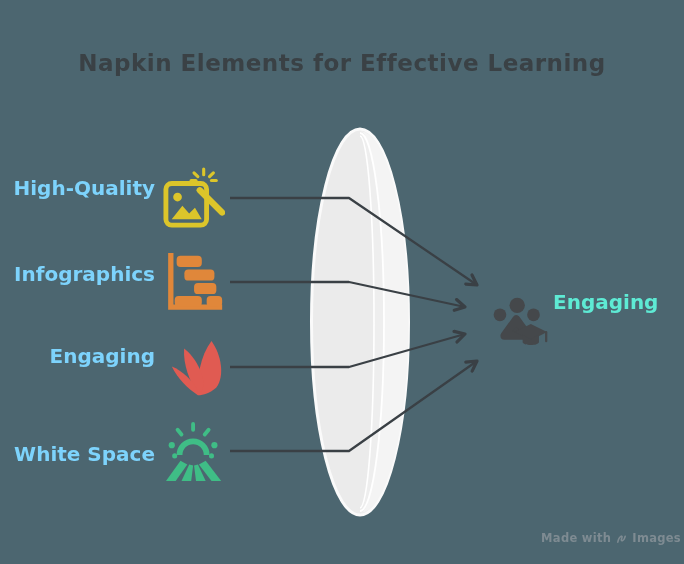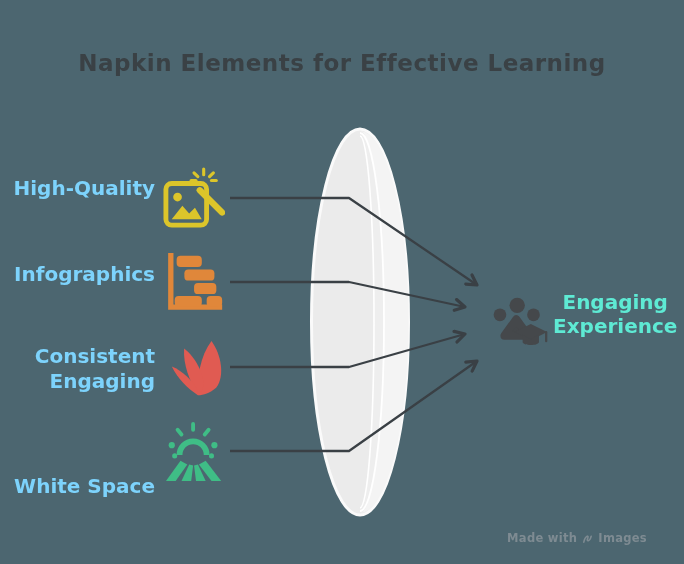--- a/index.html
+++ b/index.html
@@ -16,21 +16,21 @@
   .item-label{
     position:absolute;right:529px;text-align:right;z-index:3;
     font-size:20px;font-weight:700;color:#7dd3fc;line-height:25px;white-space:nowrap;
   }
   .outcome-label{
     position:absolute;left:553px;top:290px;text-align:center;z-index:3;
     font-size:20px;font-weight:700;color:#5eead4;line-height:24px;white-space:nowrap;
   }
   .icon-box{position:absolute;z-index:3;}
   .watermark{
-    position:absolute;right:37px;top:531px;z-index:3;display:flex;align-items:center;gap:4px;
+    position:absolute;right:3px;top:531px;z-index:3;display:flex;align-items:center;gap:4px;
     font-size:11.5px;font-weight:600;color:#7E8B92;letter-spacing:.3px;
   }
 </style>
 </head>
 <body>
 
 <svg id="lens-layer" width="684" height="564" viewBox="0 0 684 564">
   <defs>
     <marker id="arrowhead" viewBox="0 0 12 12" refX="10" refY="6" markerWidth="6.4" markerHeight="6.4" orient="auto-start-reverse">
       <path d="M2 1.5 L10 6 L2 10.5" fill="none" stroke="#3A4045" stroke-width="2.6" stroke-linecap="round" stroke-linejoin="round"></path>
@@ -84,34 +84,33 @@
       <rect x="12" y="5" width="26" height="11.5" rx="4"></rect>
       <rect x="20" y="19" width="31" height="11.5" rx="4"></rect>
       <rect x="30" y="33" width="23" height="11.5" rx="4"></rect>
       <rect x="10" y="46.5" width="28" height="11" rx="4"></rect>
       <rect x="43" y="46.5" width="16" height="11" rx="4"></rect>
     </g>
   </svg>
 </div>
 
 <div class="item-label" style="top:344px;">
-  <div>Consistent</div>
   <div>Engaging</div>
 </div>
 <div class="icon-box" style="left:165px;top:337px;">
   <svg width="62" height="62" viewBox="0 0 64 64">
     <g fill="#E05B52">
       <path d="M34 60 C33 42 36 20 48 4 C58 18 62 40 53 52 C46 58 40 60 34 60 Z"></path>
       <path transform="rotate(-20 34 60)" d="M34 60 C31 44 30 26 37 10 C45 22 47 42 43 52 C40 57 37 59 34 60 Z"></path>
       <path transform="rotate(-38 34 60)" d="M34 60 C30 48 28 34 31 20 C37 30 39 46 37 54 C36 57 35 59 34 60 Z"></path>
     </g>
   </svg>
 </div>
 
-<div class="item-label" style="top:442px;margin-top:32px;">
+<div class="item-label" style="top:442px;">
   <div>White Space</div>
 </div>
 <div class="icon-box" style="left:165px;top:421px;">
   <svg width="62" height="62" viewBox="0 0 64 64">
     <path d="M15 35 A14 14 0 0 1 43 35" fill="none" stroke="#3FBD86" stroke-width="6"></path>
     <g stroke="#3FBD86" stroke-width="4" stroke-linecap="round">
       <line x1="29" y1="3" x2="29" y2="9"></line>
       <line x1="13" y1="9" x2="17" y2="14"></line>
       <line x1="45" y1="9" x2="41" y2="14"></line>
     </g>
@@ -136,21 +135,20 @@
       <circle cx="48" cy="23" r="7"></circle>
       <path d="M29 28 L42 46 L16 46 Z" stroke="#45484B" stroke-width="9" stroke-linejoin="round"></path>
       <path d="M45 33 L63 42 L45 51 L27 42 Z"></path>
       <path d="M36 45 L36 53 C36 57.5 54 57.5 54 53 L54 45 L45 50 Z"></path>
     </g>
     <line x1="62" y1="42" x2="62" y2="52" stroke="#45484B" stroke-width="2.5" stroke-linecap="round"></line>
   </svg>
 </div>
 <div class="outcome-label">
   <div>Engaging</div>
-  <div>Experience</div>
 </div>
 
 <div class="watermark">
   <span>Made with</span>
   <span style="display:inline-flex;">
     <svg width="13" height="13" viewBox="0 0 14 14">
       <path d="M3 11 C4.5 3.5 9 3 7.2 6.8 C5.4 10.6 9.6 10.8 11 4.5" fill="none" stroke="#7E8B92" stroke-width="1.7" stroke-linecap="round"></path>
     </svg>
   </span>
   <span>Images</span>

